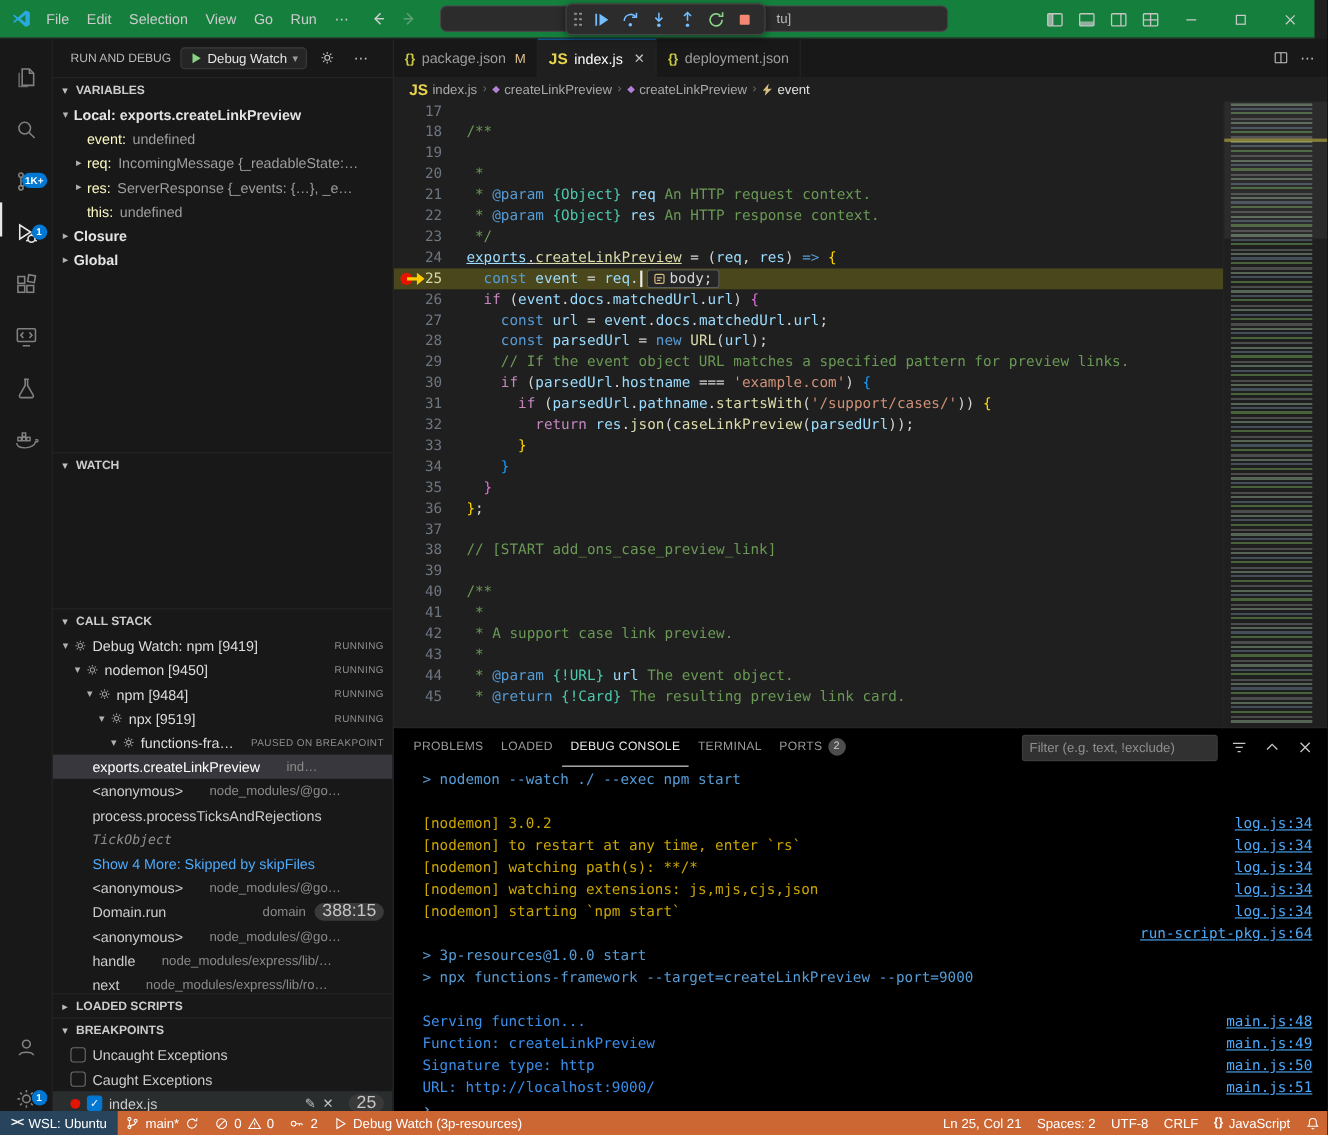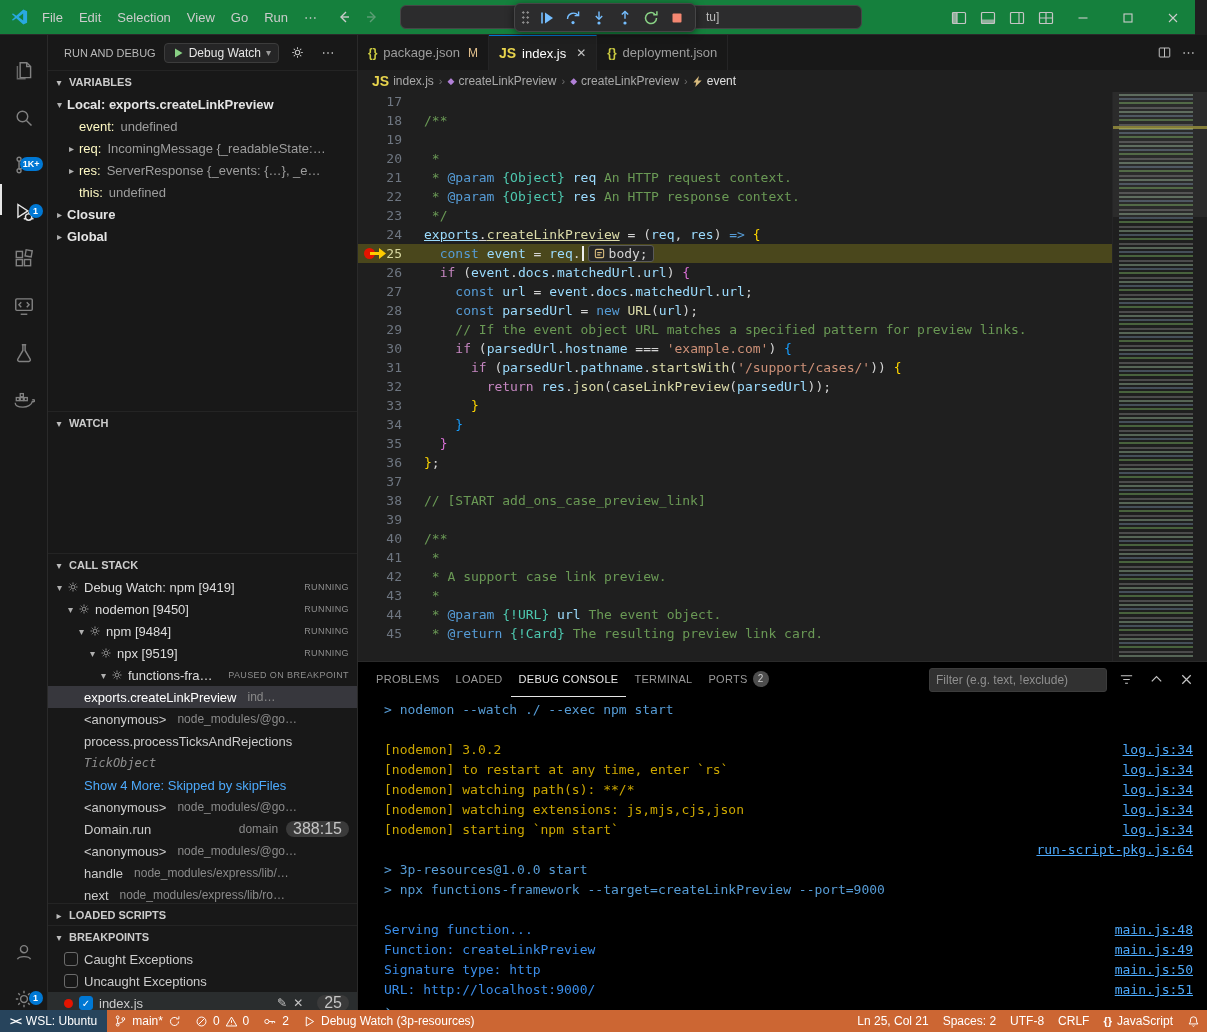--- a/index.html
+++ b/index.html
@@ -57,21 +57,21 @@
   .scope{font-weight:bold;color:#e4e4e4;}
   .vname{color:#fef9c3;}
   .vval{color:#9d9d9d;margin-left:6px;}
   .cs-label{color:#dddddd;}
   .cs-badge{margin-left:auto;margin-right:8px;font-size:9px;color:#8f8f8f;letter-spacing:.4px;white-space:nowrap;}
   .cs-gear{color:#9a9a9a;margin-right:5px;display:flex;}
   .frame{padding-left:36px;}
   .frame .fname{color:#cccccc;}
   .frame.sel{background:#37373d;}
   .frame.sel .fname{color:#ffffff;}
-  .fsrc{color:#8a8a8a;font-size:12px;margin-left:11px;overflow:hidden;text-overflow:ellipsis;}
+  .fsrc{color:#8a8a8a;font-size:12px;margin-left:24px;overflow:hidden;text-overflow:ellipsis;}
   .fsrc.pushed{margin-left:auto;}
   .pill{background:#3a3a3a;color:#c5c5c5;font-size:16px;border-radius:8px;padding:0 7px;line-height:16px;margin:0 8px 0 8px;flex:none;}
   .dimrow{color:#8f8f8f;font-style:italic;font-family:"DejaVu Sans Mono",monospace;font-size:12px;}
   .linkrow{color:#4daafc;}
   .bp-row{padding-left:16px;gap:6px;}
   .bp-row.sel{background:#2a2d2e;}
   .bp-dot{width:9px;height:9px;border-radius:50%;background:#e51400;flex:none;}
   .cb{width:14px;height:14px;border:1px solid #6b6b6b;border-radius:3px;flex:none;display:flex;align-items:center;justify-content:center;font-size:10px;color:#fff;}
   .cb.on{background:#0078d4;border-color:#0078d4;}
   .bp-act{margin-left:auto;display:flex;align-items:center;gap:6px;color:#c5c5c5;font-size:12px;}
@@ -529,25 +529,25 @@
       </div>
 
       <div class="sect sect-bps">
         <div class="sect-head">
             <span class="tw">▾</span>
             <span>BREAKPOINTS</span>
           </div>
         <div class="sect-body" id="bps-body">
             <div class="tree-row bp-row">
               <span class="cb"></span>
-              <span>Caught Exceptions</span>
+              <span>Uncaught Exceptions</span>
             </div>
             <div class="tree-row bp-row">
               <span class="cb"></span>
-              <span>Uncaught Exceptions</span>
+              <span>Caught Exceptions</span>
             </div>
             <div class="tree-row bp-row sel">
               <span class="bp-dot"></span>
               <span class="cb on">✓</span>
               <span>index.js</span>
               <span class="bp-act">
                 <span>✎</span>
                 <span>✕</span>
                 <span class="pill">25</span>
               </span>

